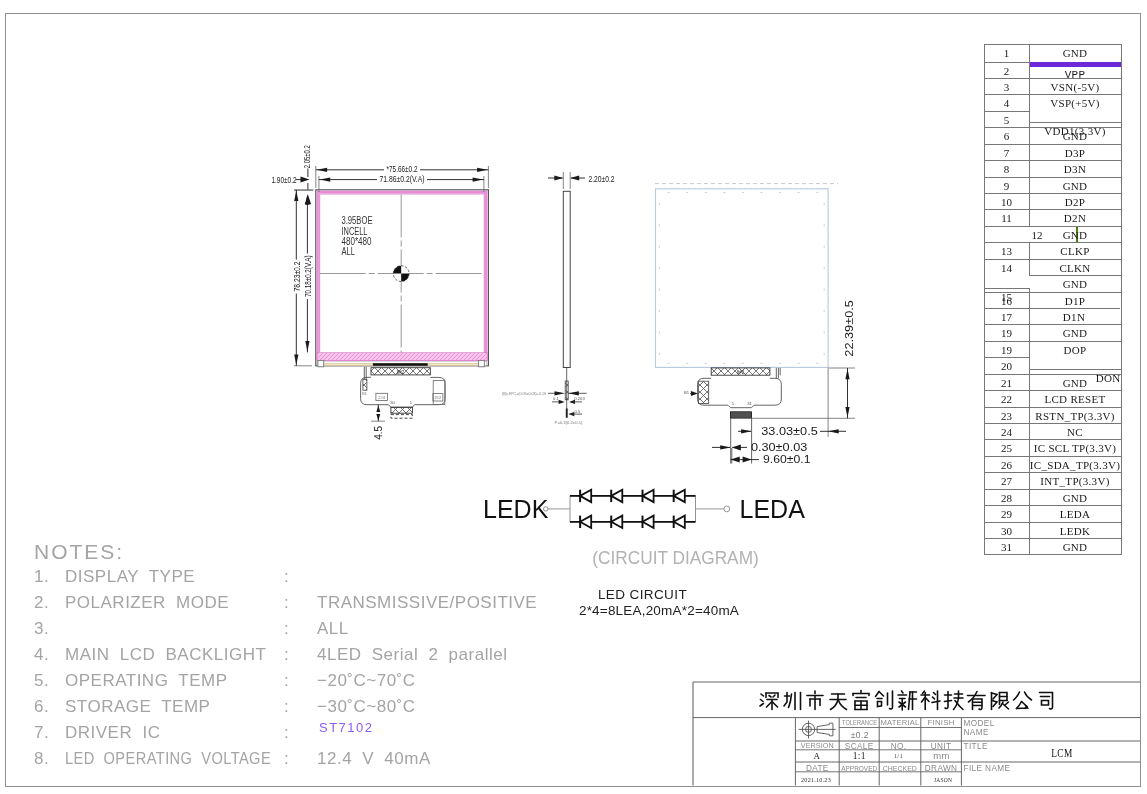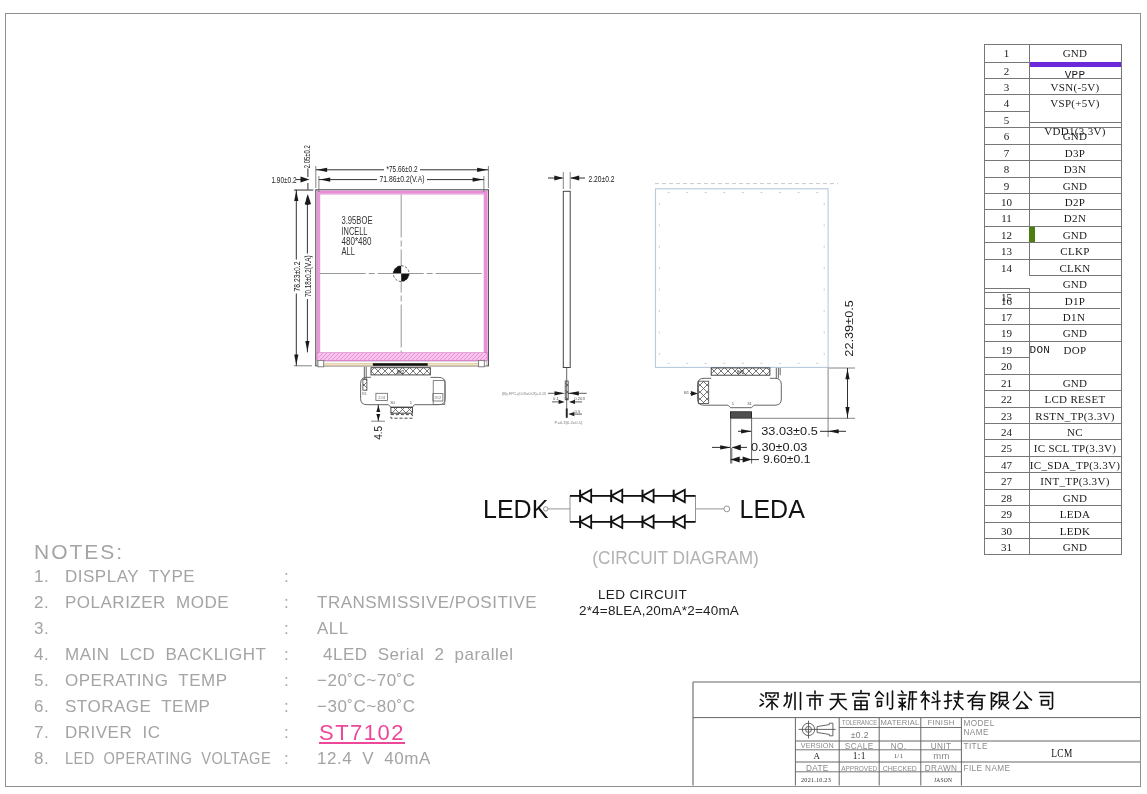--- a/index.html
+++ b/index.html
@@ -303,49 +303,49 @@
 <div class="abs" style="left:0;top:98.57px;width:44px;height:16.43px;border-top:1px solid #777;border-right:1px solid #777;text-align:center;line-height:16.43px;">7</div>
       <div class="abs" style="left:45px;top:98.57px;width:91px;height:16.43px;border-top:1px solid #777;text-align:center;line-height:16.43px;letter-spacing:0.3px;">D3P</div>
 <div class="abs" style="left:0;top:115.00px;width:44px;height:16.43px;border-top:1px solid #777;border-right:1px solid #777;text-align:center;line-height:16.43px;">8</div>
       <div class="abs" style="left:45px;top:115.00px;width:91px;height:16.43px;border-top:1px solid #777;text-align:center;line-height:16.43px;letter-spacing:0.3px;">D3N</div>
 <div class="abs" style="left:0;top:131.43px;width:44px;height:16.43px;border-top:1px solid #777;border-right:1px solid #777;text-align:center;line-height:16.43px;">9</div>
       <div class="abs" style="left:45px;top:131.43px;width:91px;height:16.43px;border-top:1px solid #777;text-align:center;line-height:16.43px;letter-spacing:0.3px;">GND</div>
 <div class="abs" style="left:0;top:147.86px;width:44px;height:16.43px;border-top:1px solid #777;border-right:1px solid #777;text-align:center;line-height:16.43px;">10</div>
       <div class="abs" style="left:45px;top:147.86px;width:91px;height:16.43px;border-top:1px solid #777;text-align:center;line-height:16.43px;letter-spacing:0.3px;">D2P</div>
 <div class="abs" style="left:0;top:164.29px;width:44px;height:16.43px;border-top:1px solid #777;border-right:1px solid #777;text-align:center;line-height:16.43px;">11</div>
       <div class="abs" style="left:45px;top:164.29px;width:91px;height:16.43px;border-top:1px solid #777;text-align:center;line-height:16.43px;letter-spacing:0.3px;">D2N</div>
-<div class="abs" style="left:0;top:180.72px;width:44px;height:16.43px;border-top:1px solid #777;border-right:6px solid #4d7c0f;text-align:center;line-height:16.43px;">12</div>
+<div class="abs" style="left:0;top:180.72px;width:44px;height:16.43px;border-top:1px solid #777;border-right:2px solid #4d7c0f;line-height:16.43px;padding-left:47px;">12</div>
       <div class="abs" style="left:45px;top:180.72px;width:91px;height:16.43px;border-top:1px solid #777;text-align:center;line-height:16.43px;letter-spacing:0.3px;">GND</div>
 <div class="abs" style="left:0;top:197.15px;width:44px;height:16.43px;border-top:1px solid #777;border-right:1px solid #777;text-align:center;line-height:16.43px;">13</div>
       <div class="abs" style="left:45px;top:197.15px;width:91px;height:16.43px;border-top:1px solid #777;text-align:center;line-height:16.43px;letter-spacing:0.3px;">CLKP</div>
 <div class="abs" style="left:0;top:213.58px;width:44px;height:16.43px;border-top:1px solid #777;border-right:1px solid #777;text-align:center;line-height:16.43px;">14</div>
       <div class="abs" style="left:45px;top:213.58px;width:91px;height:16.43px;border-top:1px solid #777;text-align:center;line-height:16.43px;letter-spacing:0.3px;">CLKN</div>
 <div class="abs" style="left:0;top:230.01px;width:44px;height:16.43px;border-top:1px solid #777;border-right:1px solid #777;text-align:center;line-height:16.43px;margin-top:13px;">15</div>
       <div class="abs" style="left:45px;top:230.01px;width:91px;height:16.43px;border-top:1px solid #777;text-align:center;line-height:16.43px;letter-spacing:0.3px;">GND</div>
 <div class="abs" style="left:0;top:246.44px;width:44px;height:16.43px;border-top:1px solid #777;border-right:1px solid #777;text-align:center;line-height:16.43px;">16</div>
       <div class="abs" style="left:45px;top:246.44px;width:91px;height:16.43px;border-top:1px solid #777;text-align:center;line-height:16.43px;letter-spacing:0.3px;">D1P</div>
 <div class="abs" style="left:0;top:262.86px;width:44px;height:16.43px;border-top:1px solid #777;border-right:1px solid #777;text-align:center;line-height:16.43px;">17</div>
       <div class="abs" style="left:44px;top:262.86px;width:91px;height:16.43px;border-top:1px solid #777;text-align:center;line-height:16.43px;letter-spacing:0.3px;">D1N</div>
 <div class="abs" style="left:0;top:279.29px;width:44px;height:16.43px;border-top:1px solid #777;border-right:1px solid #777;text-align:center;line-height:16.43px;">19</div>
       <div class="abs" style="left:45px;top:279.29px;width:91px;height:16.43px;border-top:1px solid #777;text-align:center;line-height:16.43px;letter-spacing:0.3px;">GND</div>
 <div class="abs" style="left:0;top:295.72px;width:44px;height:16.43px;border-top:1px solid #777;border-right:1px solid #777;text-align:center;line-height:16.43px;">19</div>
       <div class="abs" style="left:45px;top:295.72px;width:91px;height:16.43px;border-top:1px solid #777;text-align:center;line-height:16.43px;letter-spacing:0.3px;">DOP</div>
 <div class="abs" style="left:0;top:312.15px;width:44px;height:16.43px;border-top:1px solid #777;border-right:1px solid #777;text-align:center;line-height:16.43px;">20</div>
-      <div class="abs" style="left:45px;top:296px;width:91px;height:16.43px;border-top:1px solid #777;text-align:left;line-height:16.43px;letter-spacing:0.3px;font-family:Liberation Mono, monospace;">DON</div>
+      <div class="abs" style="left:45px;top:324px;width:91px;height:16.43px;border-top:1px solid #777;text-align:right;line-height:16.43px;letter-spacing:0.3px;">DON</div>
 <div class="abs" style="left:0;top:328.58px;width:44px;height:16.43px;border-top:1px solid #777;border-right:1px solid #777;text-align:center;line-height:16.43px;">21</div>
       <div class="abs" style="left:45px;top:328.58px;width:91px;height:16.43px;border-top:1px solid #777;text-align:center;line-height:16.43px;letter-spacing:0.3px;">GND</div>
 <div class="abs" style="left:0;top:345.01px;width:44px;height:16.43px;border-top:1px solid #777;border-right:1px solid #777;text-align:center;line-height:16.43px;">22</div>
       <div class="abs" style="left:45px;top:345.01px;width:91px;height:16.43px;border-top:1px solid #777;text-align:center;line-height:16.43px;letter-spacing:0.3px;">LCD RESET</div>
 <div class="abs" style="left:0;top:361.44px;width:44px;height:16.43px;border-top:1px solid #777;border-right:1px solid #777;text-align:center;line-height:16.43px;">23</div>
       <div class="abs" style="left:45px;top:361.44px;width:91px;height:16.43px;border-top:1px solid #777;text-align:center;line-height:16.43px;letter-spacing:0.3px;">RSTN_TP(3.3V)</div>
 <div class="abs" style="left:0;top:377.87px;width:44px;height:16.43px;border-top:1px solid #777;border-right:1px solid #777;text-align:center;line-height:16.43px;">24</div>
       <div class="abs" style="left:45px;top:377.87px;width:91px;height:16.43px;border-top:1px solid #777;text-align:center;line-height:16.43px;letter-spacing:0.3px;">NC</div>
 <div class="abs" style="left:0;top:394.30px;width:44px;height:16.43px;border-top:1px solid #777;border-right:1px solid #777;text-align:center;line-height:16.43px;">25</div>
       <div class="abs" style="left:45px;top:394.30px;width:91px;height:16.43px;border-top:1px solid #777;text-align:center;line-height:16.43px;letter-spacing:0.3px;">IC SCL TP(3.3V)</div>
-<div class="abs" style="left:0;top:410.73px;width:44px;height:16.43px;border-top:1px solid #777;border-right:1px solid #777;text-align:center;line-height:16.43px;">47</div>
+<div class="abs" style="left:0;top:410.73px;width:44px;height:16.43px;border-top:1px solid #777;border-right:1px solid #777;text-align:center;line-height:16.43px;">26</div>
       <div class="abs" style="left:45px;top:410.73px;width:91px;height:16.43px;border-top:1px solid #777;text-align:center;line-height:16.43px;letter-spacing:0.3px;">IC_SDA_TP(3.3V)</div>
 <div class="abs" style="left:0;top:427.15px;width:44px;height:16.43px;border-top:1px solid #777;border-right:1px solid #777;text-align:center;line-height:16.43px;">27</div>
       <div class="abs" style="left:45px;top:427.15px;width:91px;height:16.43px;border-top:1px solid #777;text-align:center;line-height:16.43px;letter-spacing:0.3px;">INT_TP(3.3V)</div>
 <div class="abs" style="left:0;top:443.58px;width:44px;height:16.43px;border-top:1px solid #777;border-right:1px solid #777;text-align:center;line-height:16.43px;">28</div>
       <div class="abs" style="left:45px;top:443.58px;width:91px;height:16.43px;border-top:1px solid #777;text-align:center;line-height:16.43px;letter-spacing:0.3px;">GND</div>
 <div class="abs" style="left:0;top:460.01px;width:44px;height:16.43px;border-top:1px solid #777;border-right:1px solid #777;text-align:center;line-height:16.43px;">29</div>
       <div class="abs" style="left:45px;top:460.01px;width:91px;height:16.43px;border-top:1px solid #777;text-align:center;line-height:16.43px;letter-spacing:0.3px;">LEDA</div>
 <div class="abs" style="left:0;top:476.44px;width:44px;height:16.43px;border-top:1px solid #777;border-right:1px solid #777;text-align:center;line-height:16.43px;">30</div>
       <div class="abs" style="left:45px;top:476.44px;width:91px;height:16.43px;border-top:1px solid #777;text-align:center;line-height:16.43px;letter-spacing:0.3px;">LEDK</div>
 <div class="abs" style="left:0;top:492.87px;width:44px;height:16.43px;border-top:1px solid #777;border-right:1px solid #777;text-align:center;line-height:16.43px;">31</div>
@@ -363,36 +363,36 @@
     <div class="note" style="left:284px;top:592.5px;">:</div>
     <div class="note" style="left:317px;top:592.5px;">TRANSMISSIVE/POSITIVE</div>
 
 <div class="note" style="left:34px;top:618.5px;">3.</div>
     <div class="note" style="left:284px;top:618.5px;">:</div>
     <div class="note" style="left:317px;top:618.5px;">ALL</div>
 
 <div class="note" style="left:34px;top:644.5px;">4.</div>
     <div class="note" style="left:65px;top:644.5px;">MAIN LCD BACKLIGHT</div>
     <div class="note" style="left:284px;top:644.5px;">:</div>
-    <div class="note" style="left:317px;top:644.5px;margin-left:6px;">4LED Serial 2 parallel</div>
+    <div class="note" style="left:317px;top:644.5px;">4LED Serial 2 parallel</div>
 
 <div class="note" style="left:34px;top:670.5px;">5.</div>
     <div class="note" style="left:65px;top:670.5px;">OPERATING TEMP</div>
     <div class="note" style="left:284px;top:670.5px;">:</div>
     <div class="note" style="left:317px;top:670.5px;">−20˚C~70˚C</div>
 
 <div class="note" style="left:34px;top:696.8px;">6.</div>
     <div class="note" style="left:65px;top:696.8px;">STORAGE TEMP</div>
     <div class="note" style="left:284px;top:696.8px;">:</div>
     <div class="note" style="left:317px;top:696.8px;">−30˚C~80˚C</div>
 
 <div class="note" style="left:34px;top:723.3px;">7.</div>
     <div class="note" style="left:65px;top:723.3px;">DRIVER IC</div>
     <div class="note" style="left:284px;top:723.3px;">:</div>
-    <div class="abs" style="left:319px;top:720.3px;font-size:22px;color:#ec4899;letter-spacing:1.5px;white-space:nowrap;text-decoration:underline;">ST7102</div>
+    <div class="abs" style="left:319px;top:720.3px;font-size:13px;color:#8b5cf6;letter-spacing:1.5px;white-space:nowrap;">ST7102</div>
 
 <div class="note" style="left:34px;top:748.5px;">8.</div>
     <div class="note" style="left:65px;top:748.5px;transform:scaleX(0.86);transform-origin:0 50%;">LED OPERATING VOLTAGE</div>
     <div class="note" style="left:284px;top:748.5px;">:</div>
     <div class="note" style="left:317px;top:748.5px;">12.4 V 40mA</div>
 
 <svg class="abs" style="left:0;top:0" width="1147" height="794" viewBox="0 0 1147 794">
 
 <g>
         <line x1="693" y1="682" x2="1140" y2="682" stroke="#666" stroke-width="1.1"></line>

